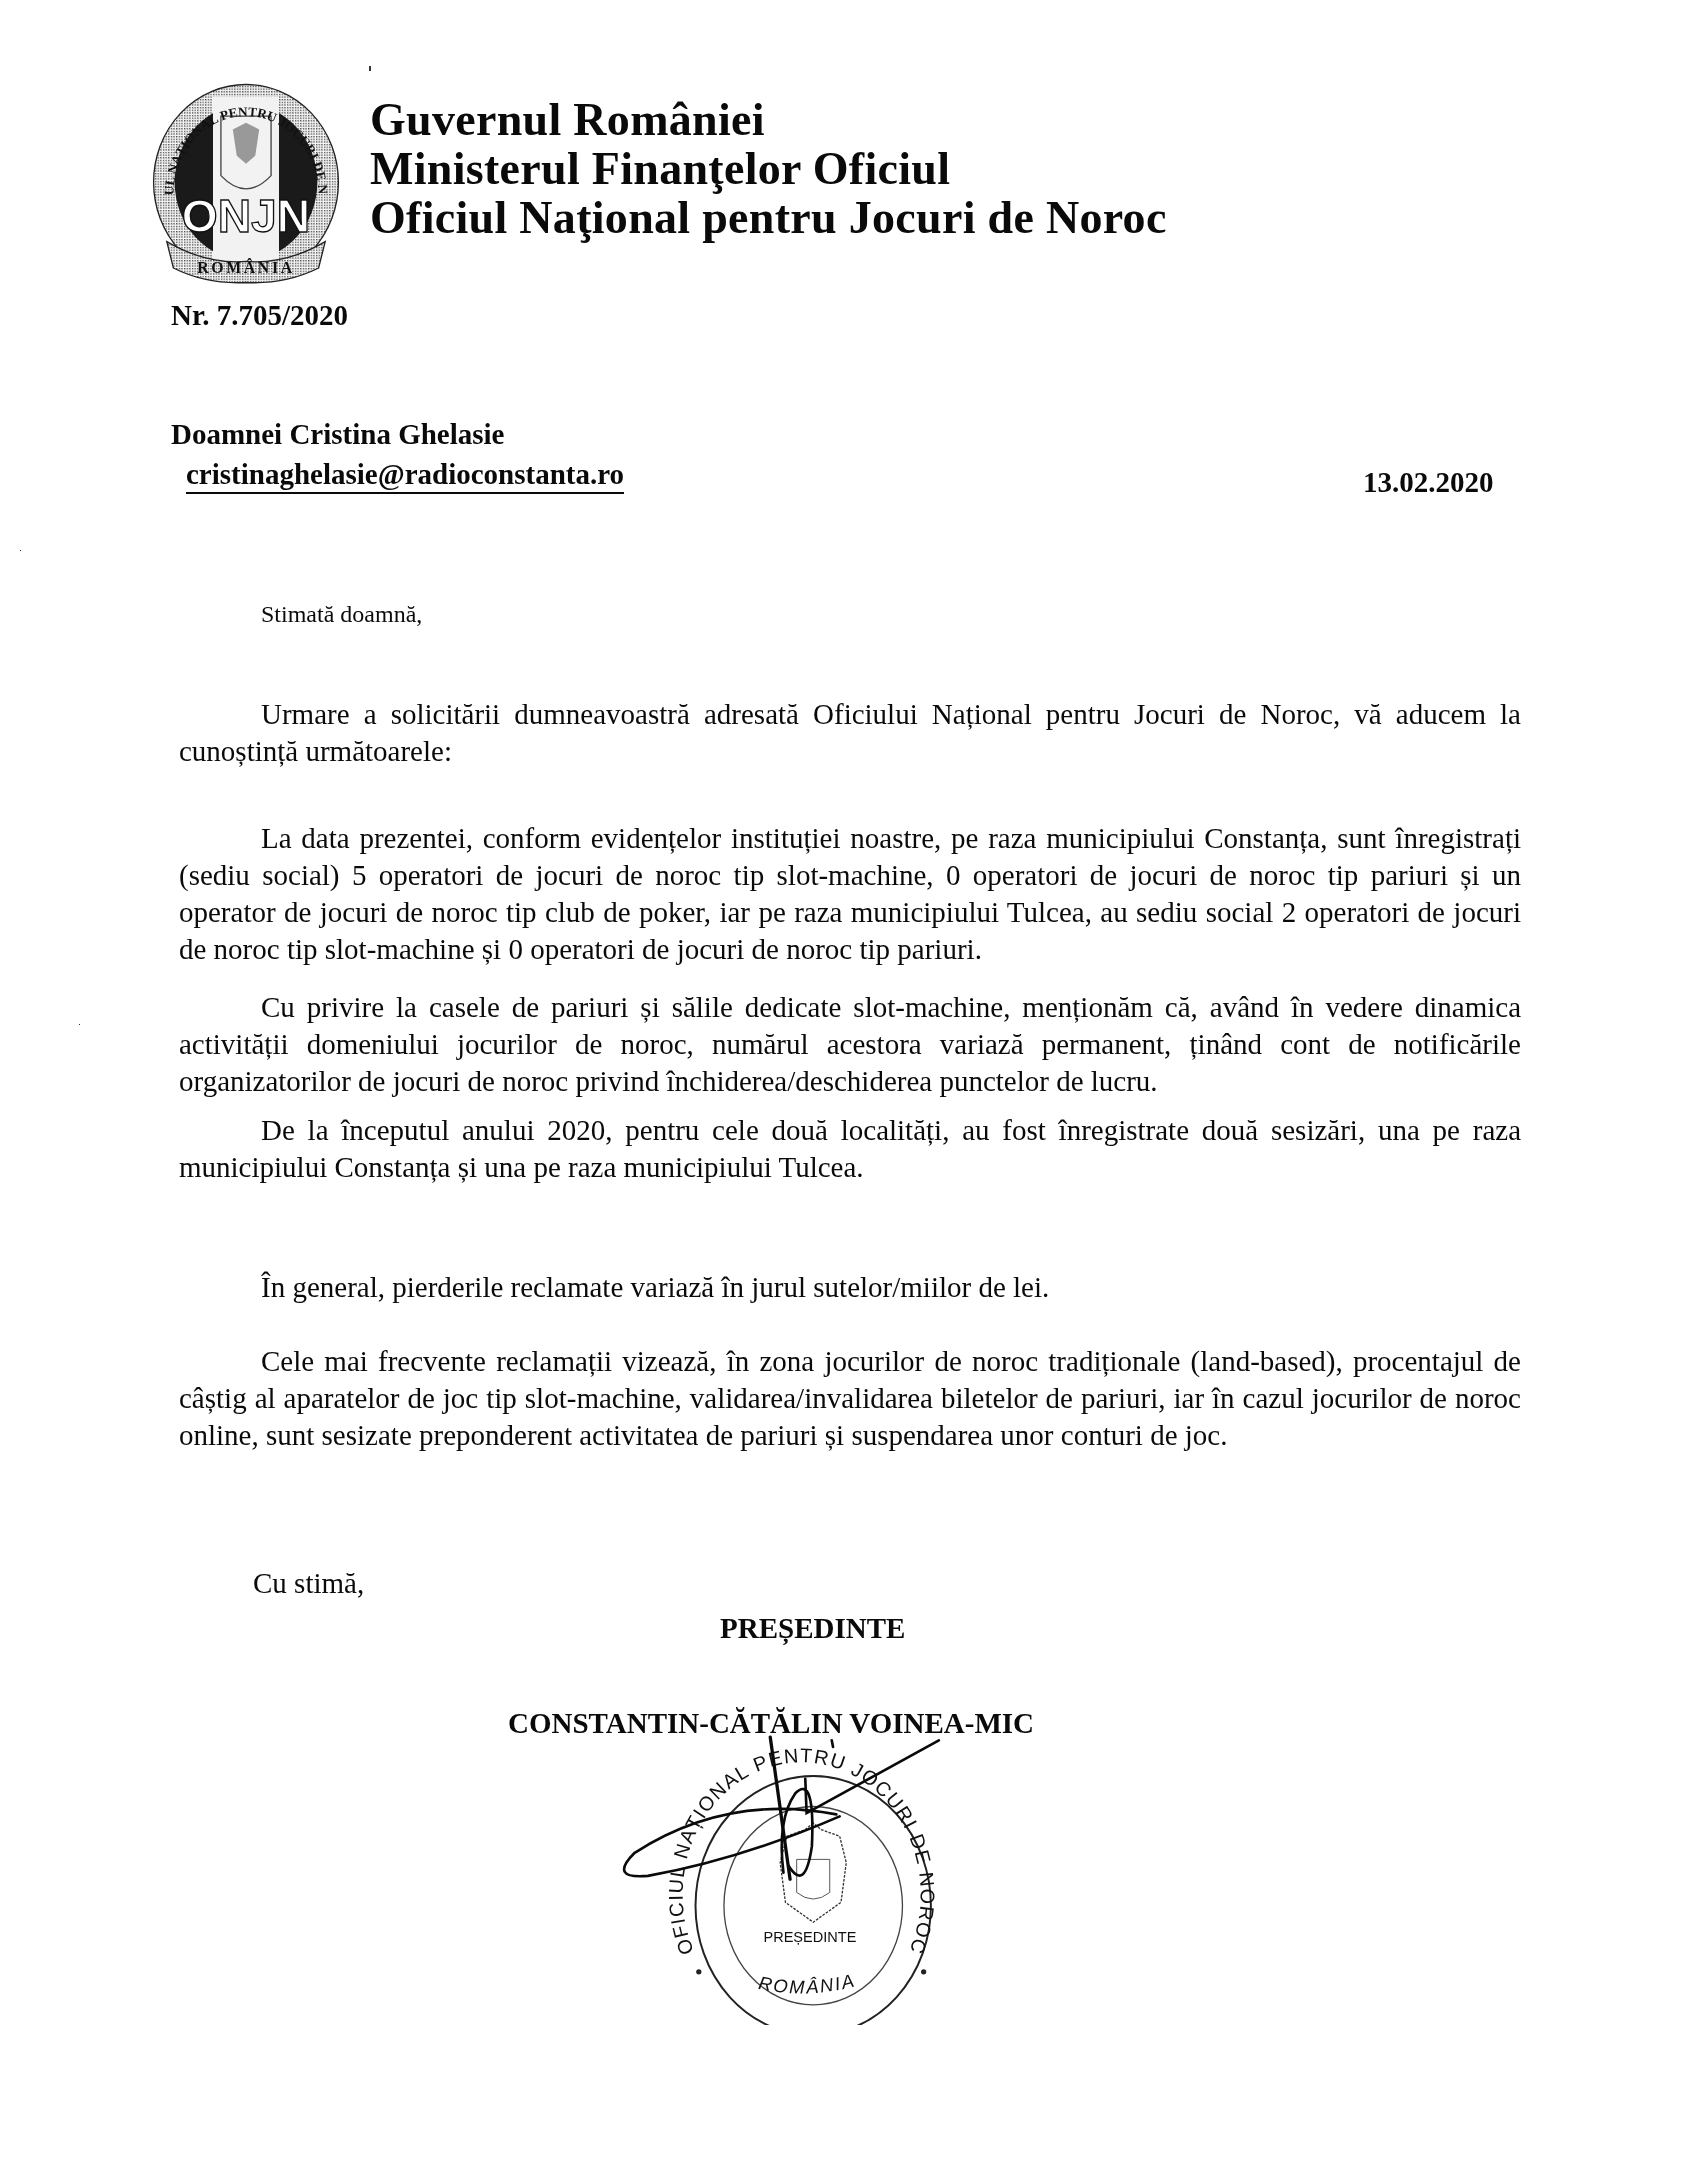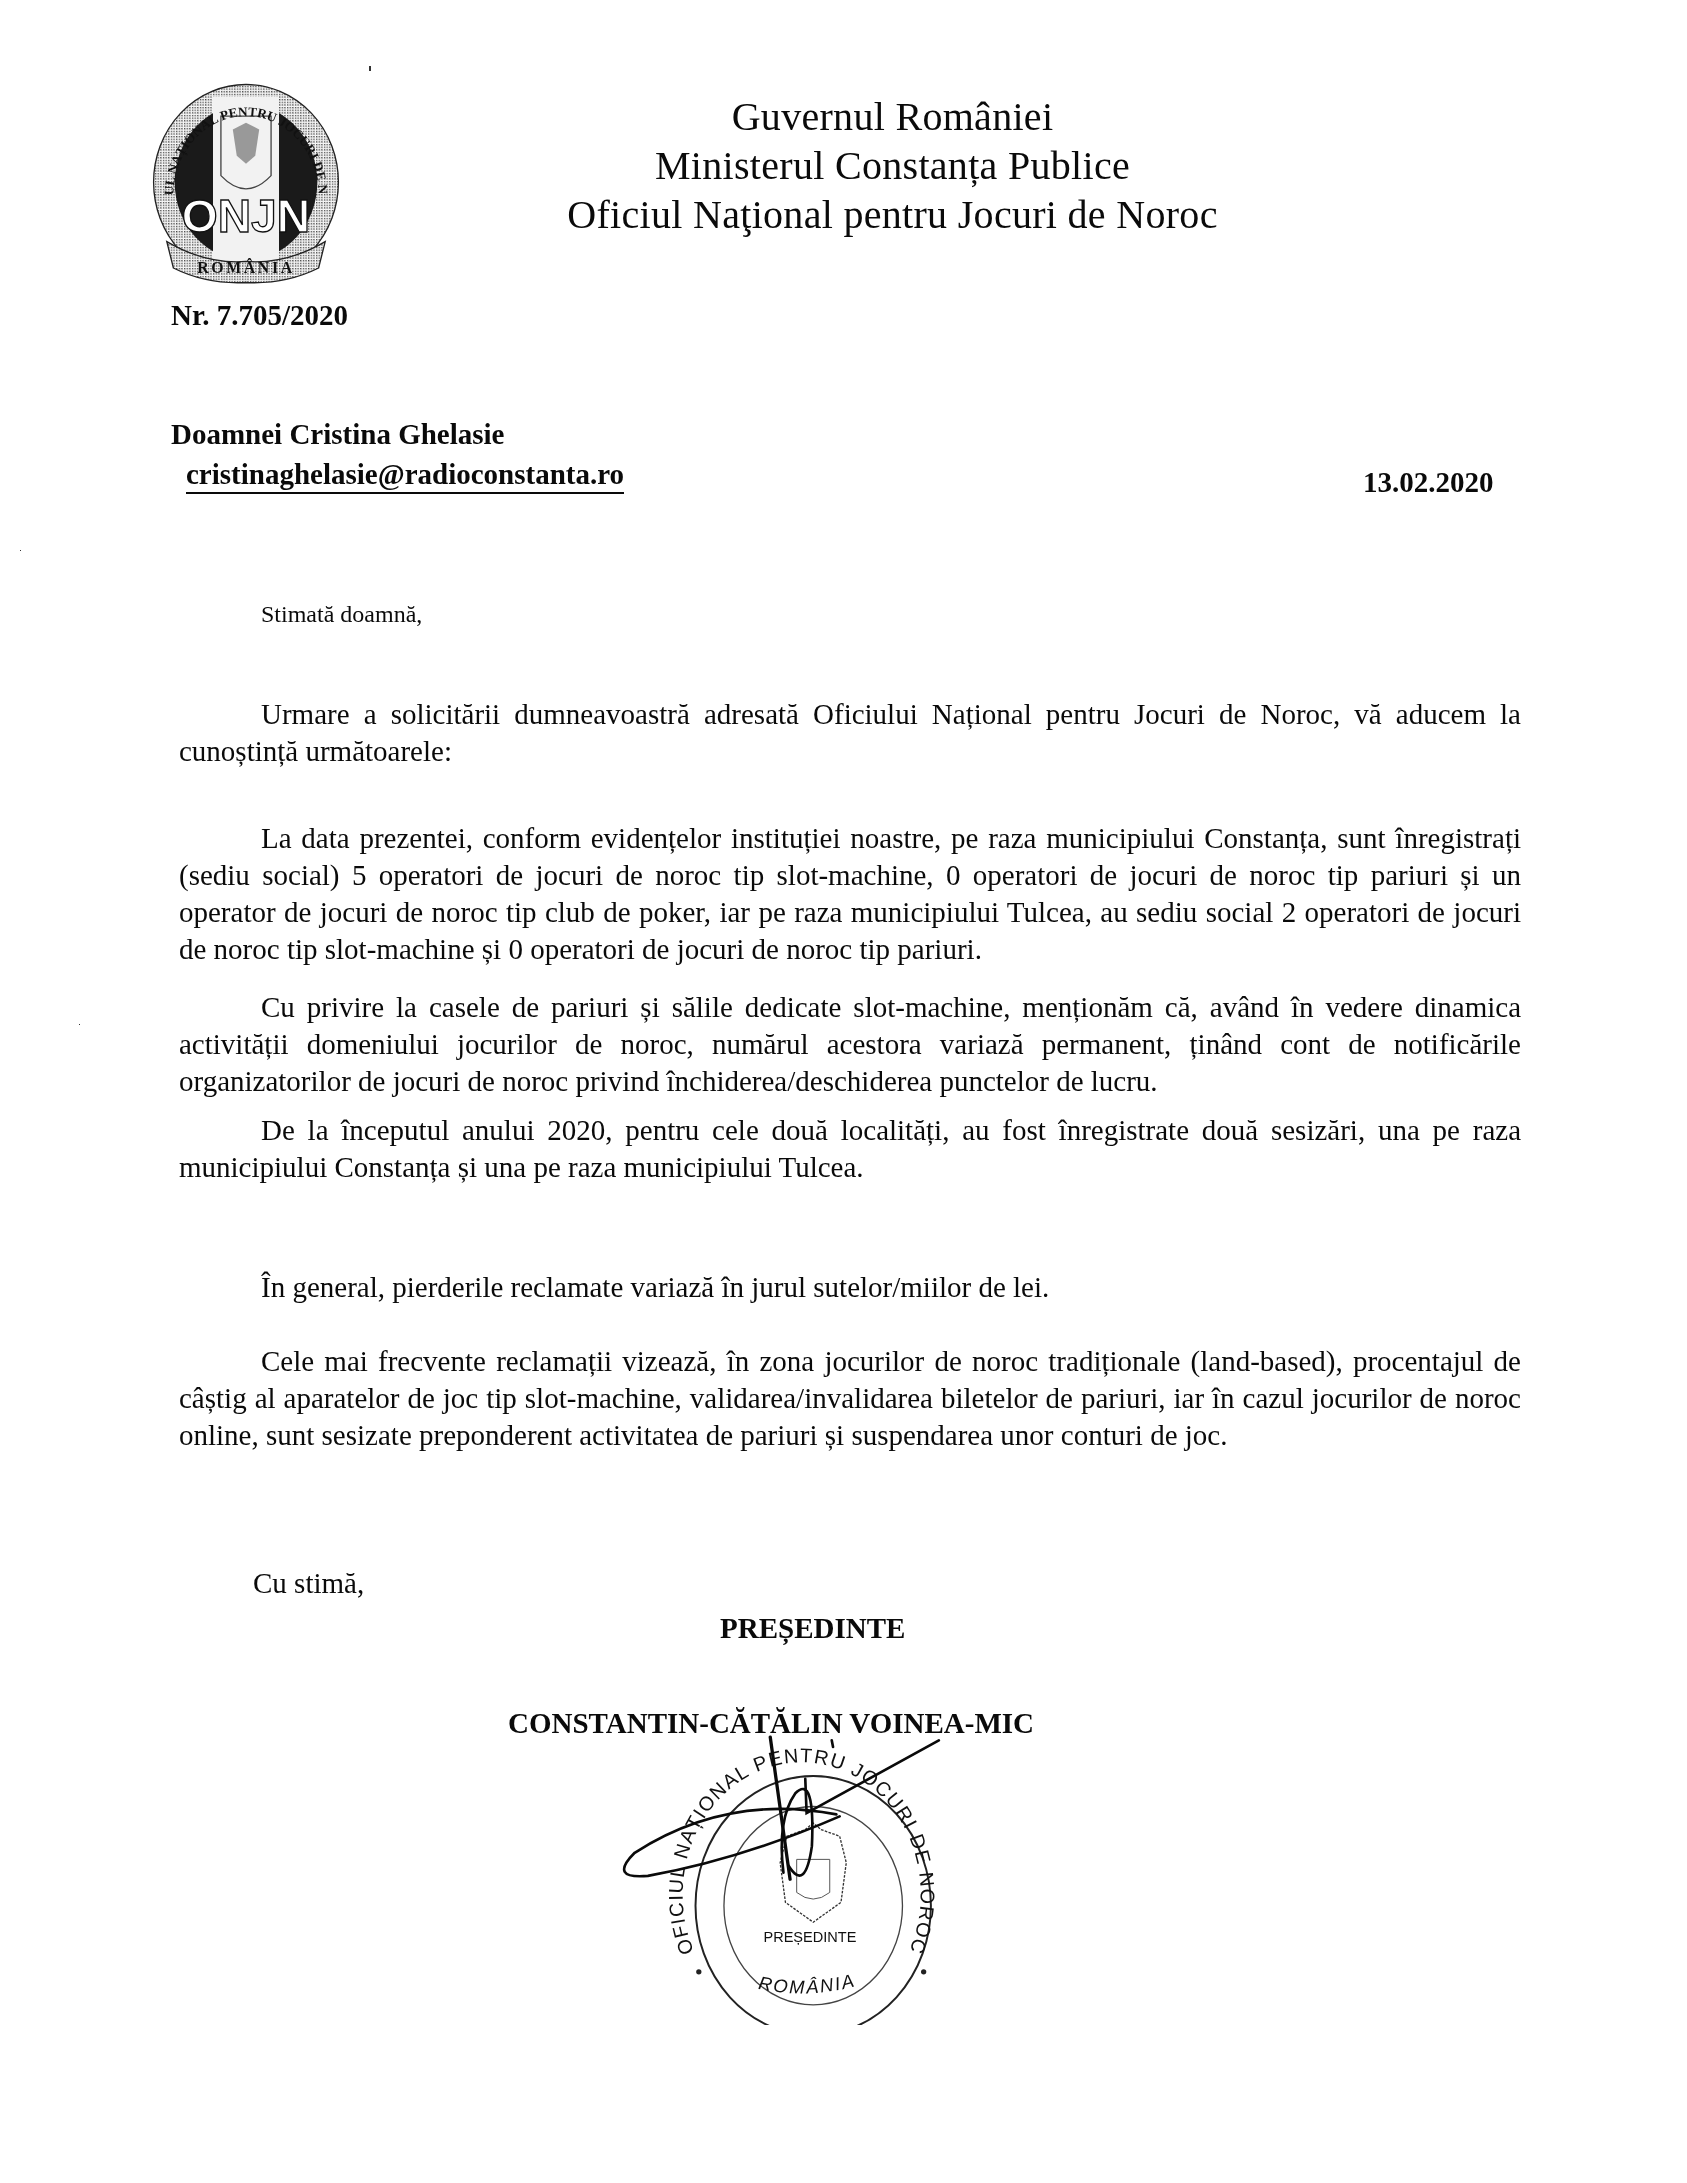--- a/index.html
+++ b/index.html
@@ -1,21 +1,21 @@
 <!DOCTYPE html>
 <html style="font-size:10.6px"><head>
 <meta charset="utf-8">
 <style>
   html, body { margin: 0; padding: 0; background: #ffffff; }
   body { width: 1687px; height: 2183px; position: relative; overflow: hidden;
          font-family: "Liberation Serif", "DejaVu Serif", serif; color: #0a0a0a; }
   .abs { position: absolute; }
   .logo { left: 147px; top: 83px; width: 198px; height: 205px; }
-  .hdr { left: 370px; width: 1045px; text-align: center; font-weight: normal;
-         font-size: 40px; letter-spacing: 0.3px; line-height: 1; }
+  .hdr { left: 370px; width: 1045px; text-align: left; font-weight: bold;
+         font-size: 46px; letter-spacing: 0.3px; line-height: 1; }
   .bold { font-weight: bold; }
   .ref { left: 171px; top: 299px; font-size: 29px; }
   .rec-name { left: 171px; top: 418px; font-size: 29px; }
   .rec-email { left: 186px; top: 458px; font-size: 29px; border-bottom: 2.6px solid #0a0a0a; padding-bottom: 1.3px; }
   .date { left: 1363px; top: 466px; font-size: 29px; }
   .para { left: 179px; width: 1342px; font-size: 29px; line-height: 37px; text-align: justify; }
   .para .ind { display: inline-block; width: 82px; }
   .greet { left: 261px; top: 601px; font-size: 24px; }
   .closing { left: 253px; top: 1567px; font-size: 29px; }
   .title-sig { left: 720px; top: 1612px; font-size: 29px; }
@@ -48,21 +48,21 @@
     <text font-family="Liberation Serif, serif" font-size="20" font-weight="bold" fill="#111">
       <textPath href="#ringPath" startOffset="50%" text-anchor="middle">OFICIUL NAȚIONAL PENTRU JOCURI DE NOROC</textPath>
     </text>
     <text x="150" y="225" text-anchor="middle" font-family="Liberation Sans, sans-serif" font-size="70" font-weight="bold" fill="#fff" stroke="#111" stroke-width="2">ONJN</text>
     <path d="M30 240 q60 35 120 30 q60 5 120 -30 l-10 40 q-50 25 -110 22 q-60 3 -110 -22 z" fill="url(#dots)" stroke="#222" stroke-width="2"></path>
     <text x="150" y="288" text-anchor="middle" font-family="Liberation Serif, serif" font-size="24" font-weight="bold" fill="#111" letter-spacing="4">ROMÂNIA</text>
   </svg>
 </div>
 
 <div class="abs hdr" style="top:97px;">Guvernul României</div>
-<div class="abs hdr" style="top:146px;">Ministerul Constanța Publice</div>
+<div class="abs hdr" style="top:146px;">Ministerul Finanţelor Oficiul</div>
 <div class="abs hdr" style="top:195px;">Oficiul Naţional pentru Jocuri de Noroc</div>
 
 <div class="abs ref bold">Nr. 7.705/2020</div>
 
 <div class="abs rec-name bold">Doamnei Cristina Ghelasie</div>
 <div class="abs rec-email bold">cristinaghelasie@radioconstanta.ro</div>
 
 <div class="abs date bold">13.02.2020</div>
 
 <div class="abs greet">Stimată doamnă,</div>

